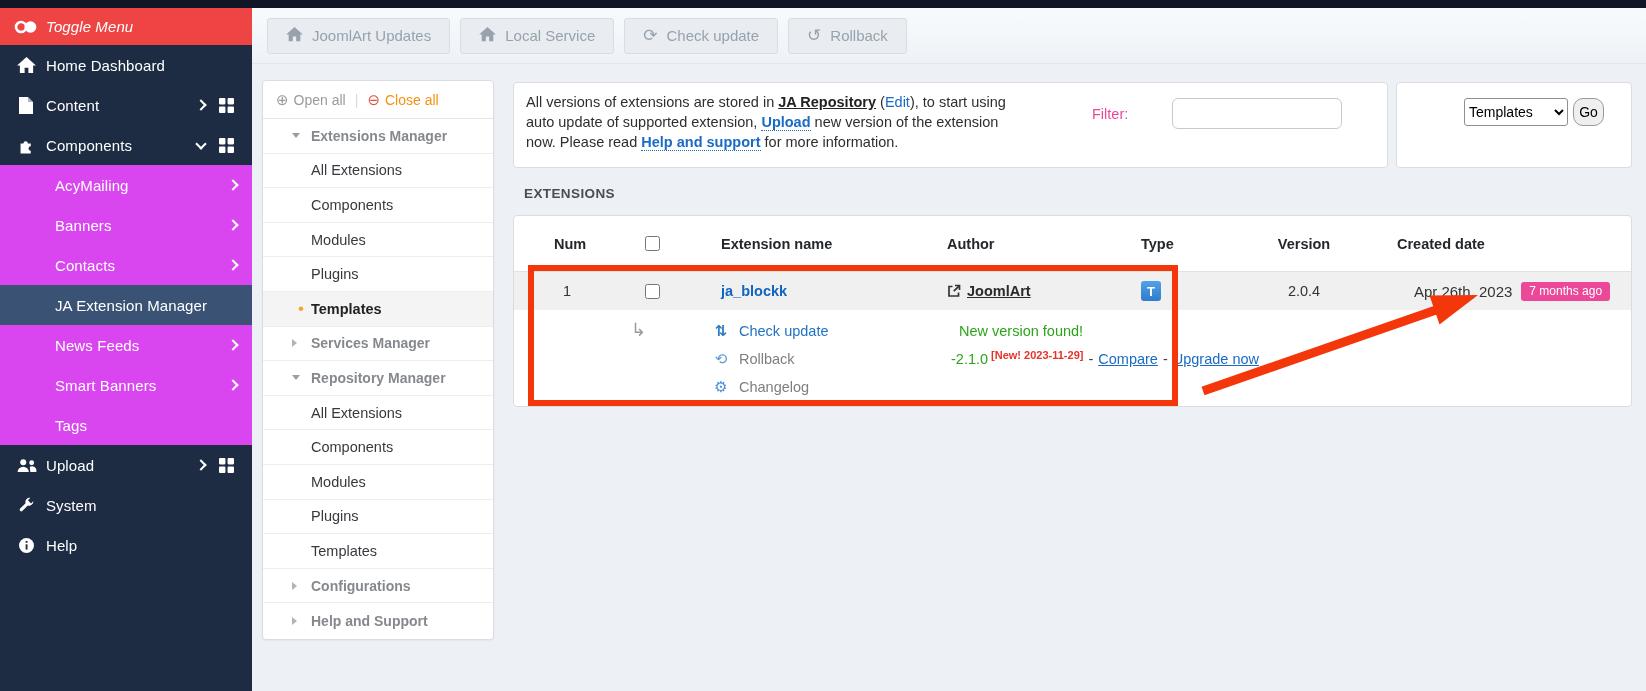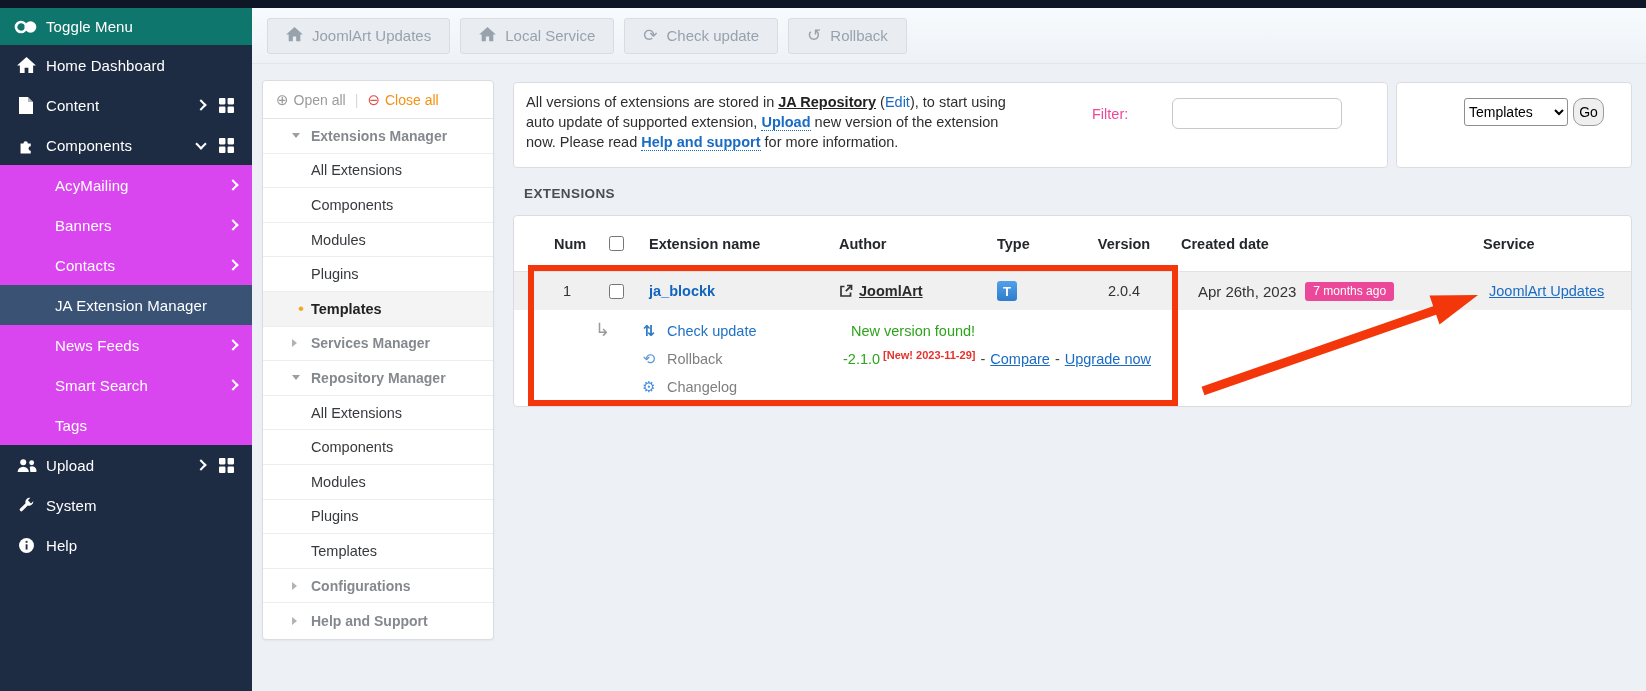--- a/index.html
+++ b/index.html
@@ -6,21 +6,21 @@
   html,body { width:1646px; height:691px; overflow:hidden; }
   body { font-family:"Liberation Sans","DejaVu Sans",sans-serif; background:#edf1f6; position:relative; }
   .screen { position:absolute; inset:0; }
 
   
   .topbar { position:absolute; left:0; top:0; width:1646px; height:8px; background:#0f1626; z-index:5; }
 
   
   .sidebar { position:absolute; left:0; top:8px; width:252px; height:683px; background:#1d2b43; z-index:4; }
   .sitem { position:relative; height:40px; display:flex; align-items:center; color:#fff; font-size:15px; cursor:pointer; }
-  .sitem.toggle { height:37px; background:#0f766e; }
+  .sitem.toggle { height:37px; background:#ef4444;font-style:italic; }
   .sitem .ico { position:absolute; left:14px; width:24px; display:flex; justify-content:center; align-items:center; }
   .sitem .lbl { margin-left:46px; letter-spacing:.1px; }
   .sitem.sub { background:#d946ef; }
   .sitem.sub .lbl { margin-left:55px; }
   .sitem.sub.active { background:#3a5375; }
   .chev { position:absolute; left:197px; width:8px; height:8px; border-right:2.4px solid #fff; border-bottom:2.4px solid #fff; transform:rotate(-45deg); }
   .chev.down { transform:rotate(45deg); margin-top:-3px; }
   .sitem.sub .chev { left:229px; }
   .grid-ico { position:absolute; left:219px; display:flex; }
 
@@ -58,21 +58,21 @@
   .dotted-link { color:#1a6bc4; font-weight:700; border-bottom:1px dotted #1a6bc4; cursor:pointer; }
   .filter-label { position:absolute; left:578px; top:23px; font-size:14.5px; color:#ec4899; }
   .filter-input { position:absolute; left:658px; top:15px; width:170px; height:31px; border:1px solid #c9c9c9; border-radius:6px; background:#fff; padding:0 8px; font-size:14px; }
   .select-panel { left:1396px; top:82px; width:236px; height:86px; }
   .cat-select { position:absolute; left:67px; top:15px; width:104px; height:28px; font-size:14px; font-family:inherit; background:#fff; border:1px solid #8f8f8f; border-radius:3px; }
   .go-btn { position:absolute; left:176px; top:15px; width:31px; height:28px; font-size:14px; font-family:inherit; background:#efefef; border:1px solid #9a9a9a; border-radius:10px; cursor:pointer; }
 
   
   .section-title { position:absolute; left:524px; top:186px; font-size:13.5px; font-weight:700; color:#4a4d52; letter-spacing:.4px; z-index:2; }
   .table-card { left:513px; top:215px; width:1119px; height:192px; }
-  .tgrid { display:grid; grid-template-columns:52px 46px 192px 148px 108px 74px 270px 1fr; padding-left:27px; align-items:center; }
+  .tgrid { display:grid; grid-template-columns:52px 46px 192px 148px 108px 74px 270px 1fr; padding-left:27px; align-items:center;gap:36px; }
   .thead { height:56px; border-bottom:1px solid #e2e2e2; font-weight:700; font-size:14.5px; color:#24272b; }
   .h-num { padding-left:13px; }
   .h-chk { justify-self:center; }
   .h-name { padding-left:10px; }
   .h-author { padding-left:8px; }
   .h-type { padding-left:18px; }
   .h-version { justify-self:center; }
   .h-created { padding-left:20px; }
   .h-service { padding-left:52px; }
   .drow { height:38px; background:#f0f0f0; font-size:14.5px; color:#333; }
@@ -189,21 +189,21 @@
       <span class="chev"></span>
     </div>
     <div class="sitem sub active">
       <span class="lbl">JA Extension Manager</span>
     </div>
     <div class="sitem sub">
       <span class="lbl">News Feeds</span>
       <span class="chev"></span>
     </div>
     <div class="sitem sub">
-      <span class="lbl">Smart Search</span>
+      <span class="lbl">Smart Banners</span>
       <span class="chev"></span>
     </div>
     <div class="sitem sub">
       <span class="lbl">Tags</span>
     </div>
     <div class="sitem">
       <span class="ico">
         <svg width="21" height="15" viewBox="0 0 22 16">
             <g fill="#fff">
               <circle cx="7.5" cy="4.5" r="3.2"></circle>

